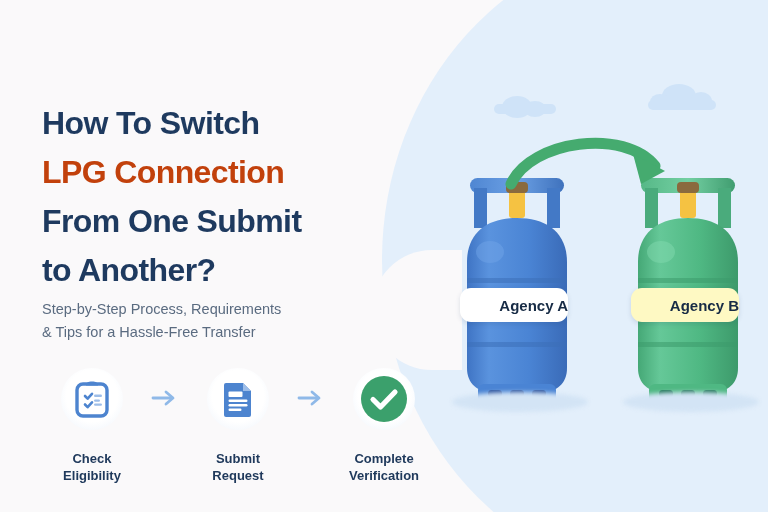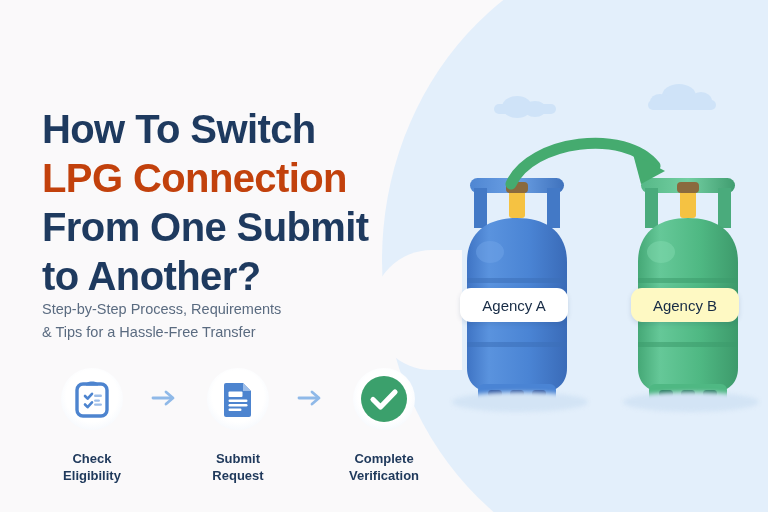--- a/index.html
+++ b/index.html
@@ -25,21 +25,21 @@
     position:absolute;left:372px;top:250px;width:90px;height:120px;
     background:#faf9fa;border-radius:60px 0 0 60px;z-index:1;
   }
   .cloud{position:absolute;z-index:2;}
   .cloud .c-base{position:absolute;bottom:0;left:0;width:100%;height:9px;background:#cfe3f8;border-radius:6px;}
   .cloud .c-b1{position:absolute;border-radius:50%;background:#cfe3f8;}
 
   
   .headline{
     position:absolute;left:42px;top:78px;z-index:5;
-    font-size:40px;line-height:49px;font-weight:bold;
+    font-size:32px;line-height:49px;font-weight:bold;
     letter-spacing:-0.6px;color:#1e3a5f;
   }
   .hl-line{display:block;white-space:nowrap;}
   .hl-green{color:#c2410c;}
   .subtitle{
     position:absolute;left:42px;top:298px;z-index:5;
     font-size:14.5px;line-height:23px;color:#5a6b80;
   }
   .sub-line{display:block;white-space:nowrap;}
 
@@ -58,22 +58,22 @@
   .step-arrow{width:46px;display:flex;align-items:center;justify-content:center;padding-top:21px;}
 
   
   .cyl-wrap{position:absolute;z-index:4;}
   .shadow-ellipse{
     position:absolute;border-radius:50%;
     background:#d3e4f5;filter:blur(2px);
   }
   .label-pill{
     position:absolute;border-radius:11px;
-    display:flex;align-items:center;justify-content:center;
-    font-size:15px;font-weight:normal;color:#172b45;
+    display:flex;align-items:center;justify-content:flex-end;
+    font-size:15px;font-weight:bold;color:#172b45;
     box-shadow:0 2px 5px rgba(30,60,100,.14);
   }
   .arrow-svg{position:absolute;left:505px;top:118px;z-index:5;}
 </style>
 </head>
 <body>
 
 <div id="stage">
 
   <div class="bg-panel"></div>

